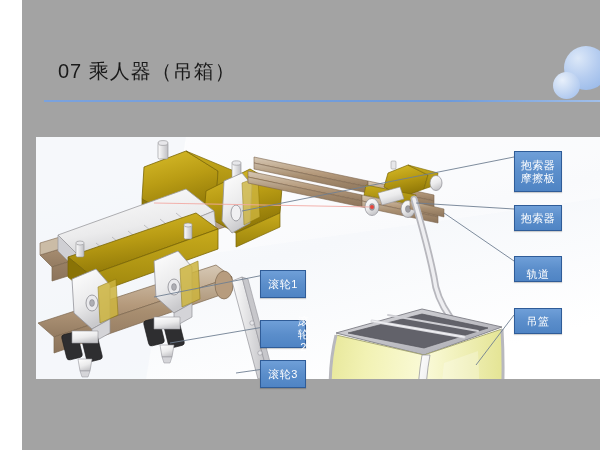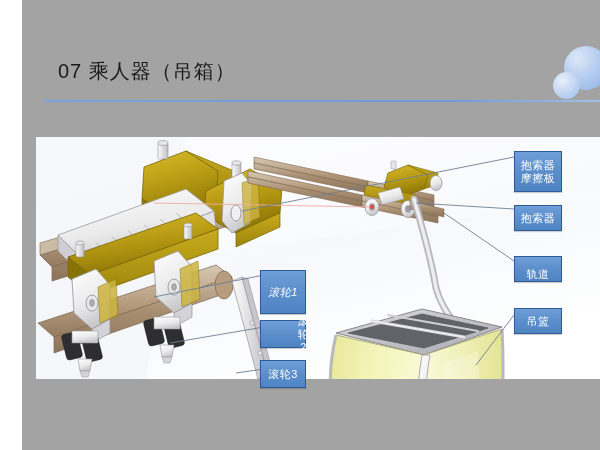--- a/index.html
+++ b/index.html
@@ -323,21 +323,21 @@
   </div>
 
   <div class="label" style="left:492px; top:256px; width:48px; height:26px;align-items:flex-end;">
     <span>轨道</span>
   </div>
 
   <div class="label" style="left:492px; top:308px; width:48px; height:26px;">
     <span>吊篮</span>
   </div>
 
-  <div class="label" style="left:238px; top:270px; width:46px; height:44px;font-style:italic;">
+  <div class="label" style="left:238px; top:270px; width:46px; height:28px;">
     <span>滚轮1</span>
   </div>
 
   <div class="label" style="left:238px; top:320px; width:46px; height:28px;padding-left:41px;">
     <span>滚轮2</span>
   </div>
 
   <div class="label" style="left:238px; top:360px; width:46px; height:28px;">
     <span>滚轮3</span>
   </div>

